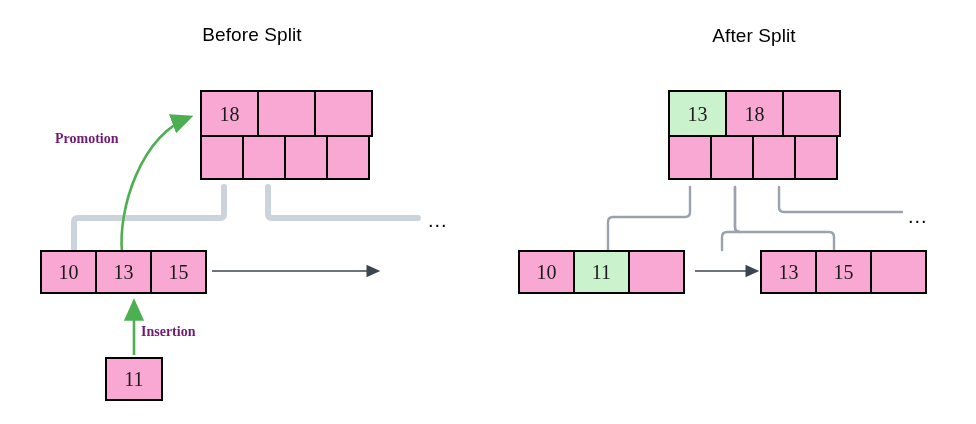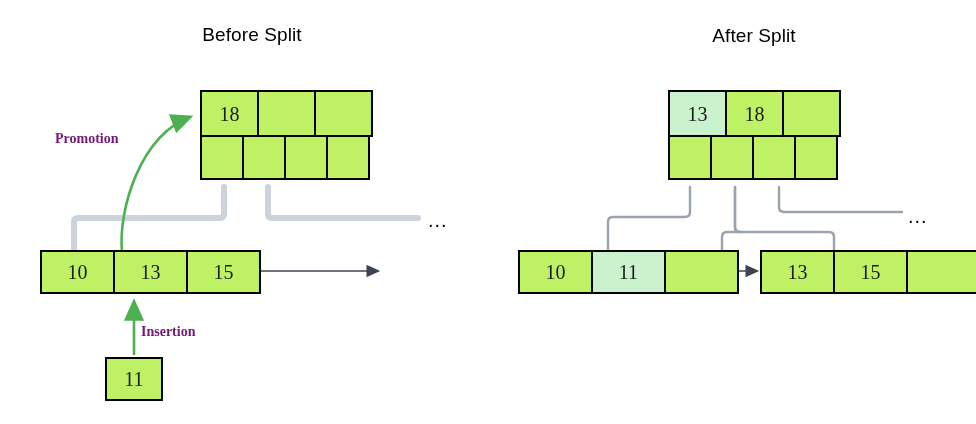--- a/index.html
+++ b/index.html
@@ -42,40 +42,40 @@
     display: flex;
     flex-direction: column;
     z-index: 4;
   }
   .node-row {
     display: flex;
   }
   .cell {
     box-sizing: border-box;
     border: 2px solid #000000;
-    background: #bef264;
+    background: #f9a8d4;
     display: flex;
     align-items: center;
     justify-content: center;
     font-family: "Liberation Serif", serif;
     font-size: 20px;
     color: #1a1a1a;
     margin-right: -2px;
     line-height: 1;
   }
   .cell:last-child { margin-right: 0; }
   .node-row + .node-row { margin-top: -2px; }
   .cell.green {
     background: #c9f2cd;
   }
   
   .internal .keyrow .cell { width: 59px; height: 47px; }
   .internal .ptrrow .cell { width: 44px; height: 45px; }
   
-  .leaf .cell { width: 75px; height: 44px; }
+  .leaf .cell { width: 57px; height: 44px; }
   .small-box .cell { width: 58px; height: 44px; }
 
   .label {
     position: absolute;
     font-family: "Liberation Serif", serif;
     font-weight: bold;
     font-size: 14px;
     color: #701a75;
     white-space: nowrap;
     z-index: 5;

